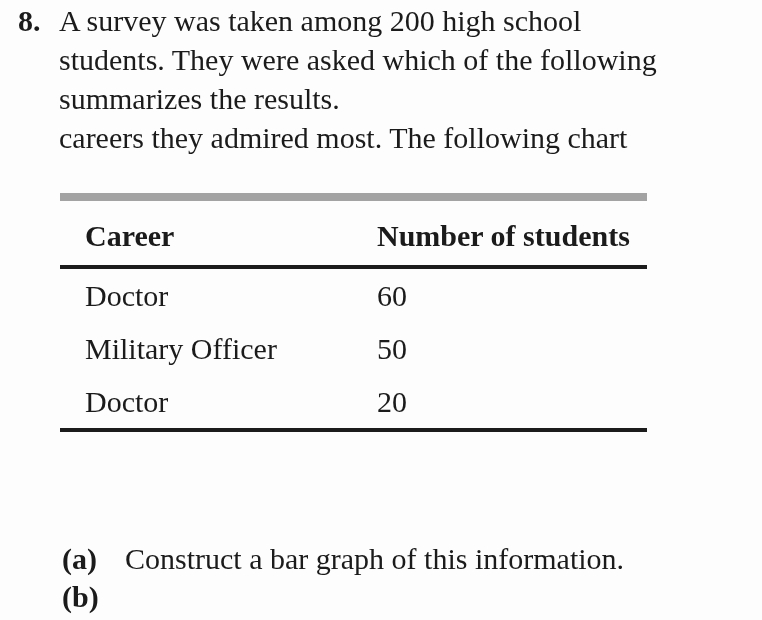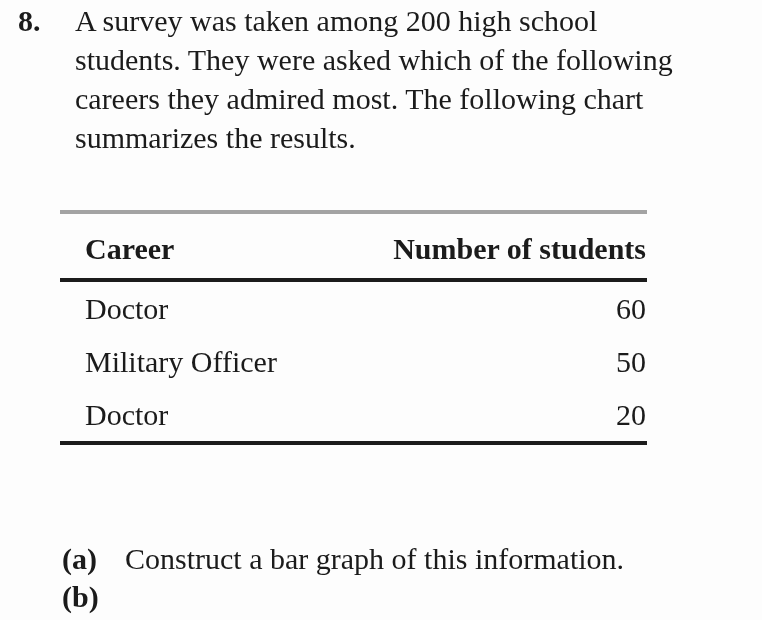--- a/index.html
+++ b/index.html
@@ -23,54 +23,54 @@
   
   .q-num {
     position: absolute;
     left: 18px;
     top: 1px;
     font-weight: bold;
     line-height: 39px;
   }
   .q-text {
     position: absolute;
-    left: 75px;
+    left: 59px;
     top: 1px;
   }
   .q-text .line {
     line-height: 39px;
     white-space: nowrap;
   }
   
   .data-table {
     position: absolute;
     left: 60px;
-    top: 210px;
+    top: 193px;
     width: 587px;
     border-collapse: collapse;
-    border-top: 4px solid #a3a3a3;
+    border-top: 8px solid #a3a3a3;
     border-bottom: 4px solid #1c1c1c;
     font-size: 30px;
   }
   .data-table thead th {
     border-bottom: 4px solid #1c1c1c;
     font-weight: bold;
     height: 57px;
     padding-top: 6px;
     vertical-align: middle;
   }
   .data-table th.col-career,
   .data-table td.col-career {
     text-align: left;
     padding-left: 25px;
     width: 290px;
   }
   .data-table th.col-count,
   .data-table td.col-count {
-    text-align: right;
+    text-align: left;
   }
   .data-table tbody td {
     height: 50px;
     vertical-align: middle;
     padding-top: 2px;
   }
   
   .parts {
     position: absolute;
     left: 62px;
@@ -90,22 +90,22 @@
 </head>
 <body>
 
 <div class="page">
 
   <div class="q-num">8.</div>
 
   <div class="q-text">
     <div class="line">A survey was taken among 200 high school</div>
     <div class="line">students. They were asked which of the following</div>
+    <div class="line">summarizes the results.</div>
     <div class="line">careers they admired most. The following chart</div>
-    <div class="line">summarizes the results.</div>
   </div>
 
   <table class="data-table">
     <thead>
       <tr>
         <th class="col-career">Career</th>
         <th class="col-count">Number of students</th>
       </tr>
     </thead>
     <tbody>

